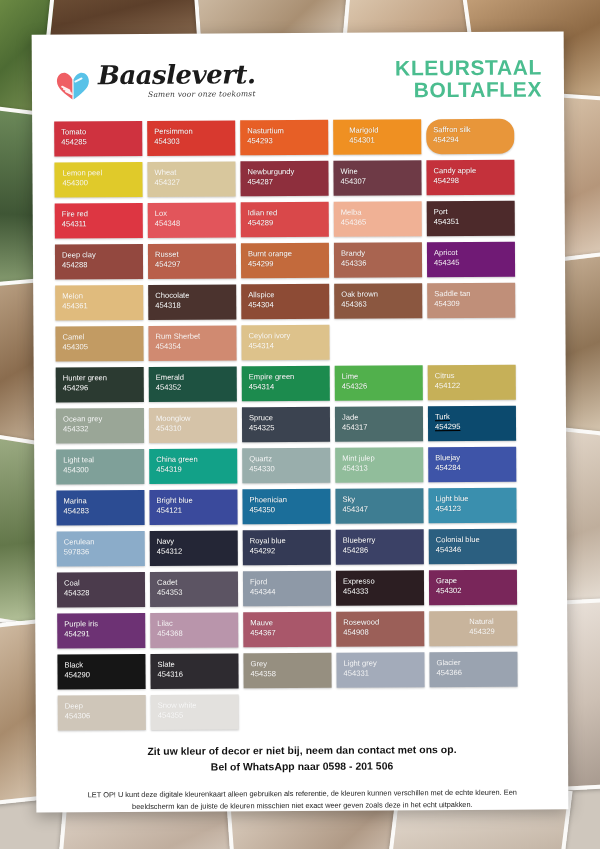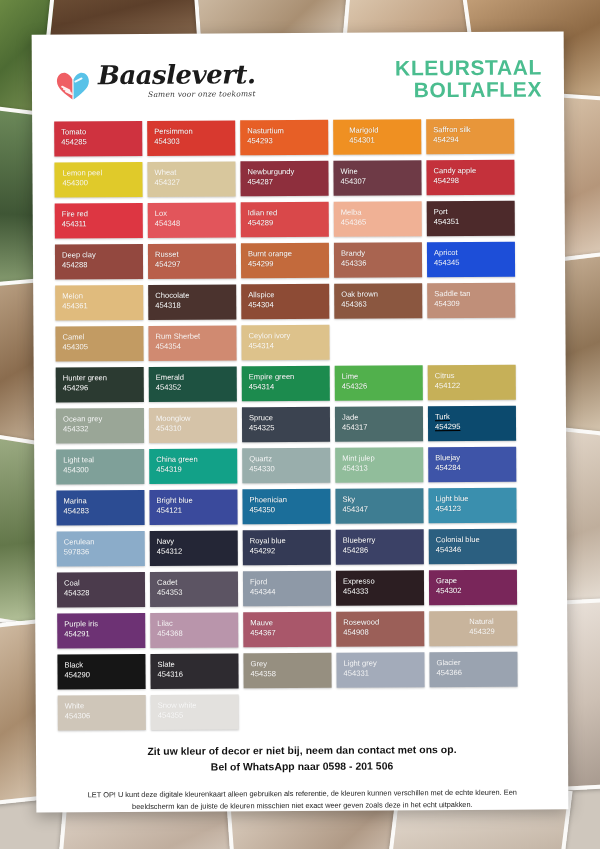--- a/index.html
+++ b/index.html
@@ -204,21 +204,21 @@
           <span class="sw-code">454303</span>
         </div>
         <div class="swatch" style="background: rgb(231, 95, 38);">
           <span class="sw-name">Nasturtium</span>
           <span class="sw-code">454293</span>
         </div>
         <div class="swatch" style="background: rgb(239, 144, 34); padding-left: 16px;">
           <span class="sw-name">Marigold</span>
           <span class="sw-code">454301</span>
         </div>
-        <div class="swatch" style="background: rgb(232, 150, 58);">
+        <div class="swatch" style="background: rgb(232, 150, 58); border-radius: 15px;">
           <span class="sw-name">Saffron silk</span>
           <span class="sw-code">454294</span>
         </div>
       </div>
       <div class="row">
         <div class="swatch light" style="background: rgb(224, 202, 42); padding-left: 8px;">
           <span class="sw-name">Lemon peel</span>
           <span class="sw-code">454300</span>
         </div>
         <div class="swatch light" style="background: rgb(216, 199, 157);">
@@ -270,21 +270,21 @@
           <span class="sw-code">454297</span>
         </div>
         <div class="swatch" style="background: rgb(195, 106, 60);">
           <span class="sw-name">Burnt orange</span>
           <span class="sw-code">454299</span>
         </div>
         <div class="swatch" style="background: rgb(169, 100, 80);">
           <span class="sw-name">Brandy</span>
           <span class="sw-code">454336</span>
         </div>
-        <div class="swatch light" style="background: #1d4ed8;">
+        <div class="swatch light" style="background: #701a75;">
           <span class="sw-name">Apricot</span>
           <span class="sw-code">454345</span>
         </div>
       </div>
       <div class="row">
         <div class="swatch light" style="background: rgb(224, 187, 125);">
           <span class="sw-name">Melon</span>
           <span class="sw-code">454361</span>
         </div>
         <div class="swatch" style="background: rgb(75, 51, 46);">
@@ -491,21 +491,21 @@
           <span class="sw-name">Light grey</span>
           <span class="sw-code">454331</span>
         </div>
         <div class="swatch light" style="background: rgb(154, 163, 176);">
           <span class="sw-name">Glacier</span>
           <span class="sw-code">454366</span>
         </div>
       </div>
       <div class="row">
         <div class="swatch light" style="background: rgb(207, 198, 185);">
-          <span class="sw-name">White</span>
+          <span class="sw-name">Deep</span>
           <span class="sw-code">454306</span>
         </div>
         <div class="swatch light" style="background: rgb(227, 225, 222);">
           <span class="sw-name">Snow white</span>
           <span class="sw-code">454355</span>
         </div>
         <div class="spacer"></div>
         <div class="spacer"></div>
         <div class="spacer"></div>
       </div>

